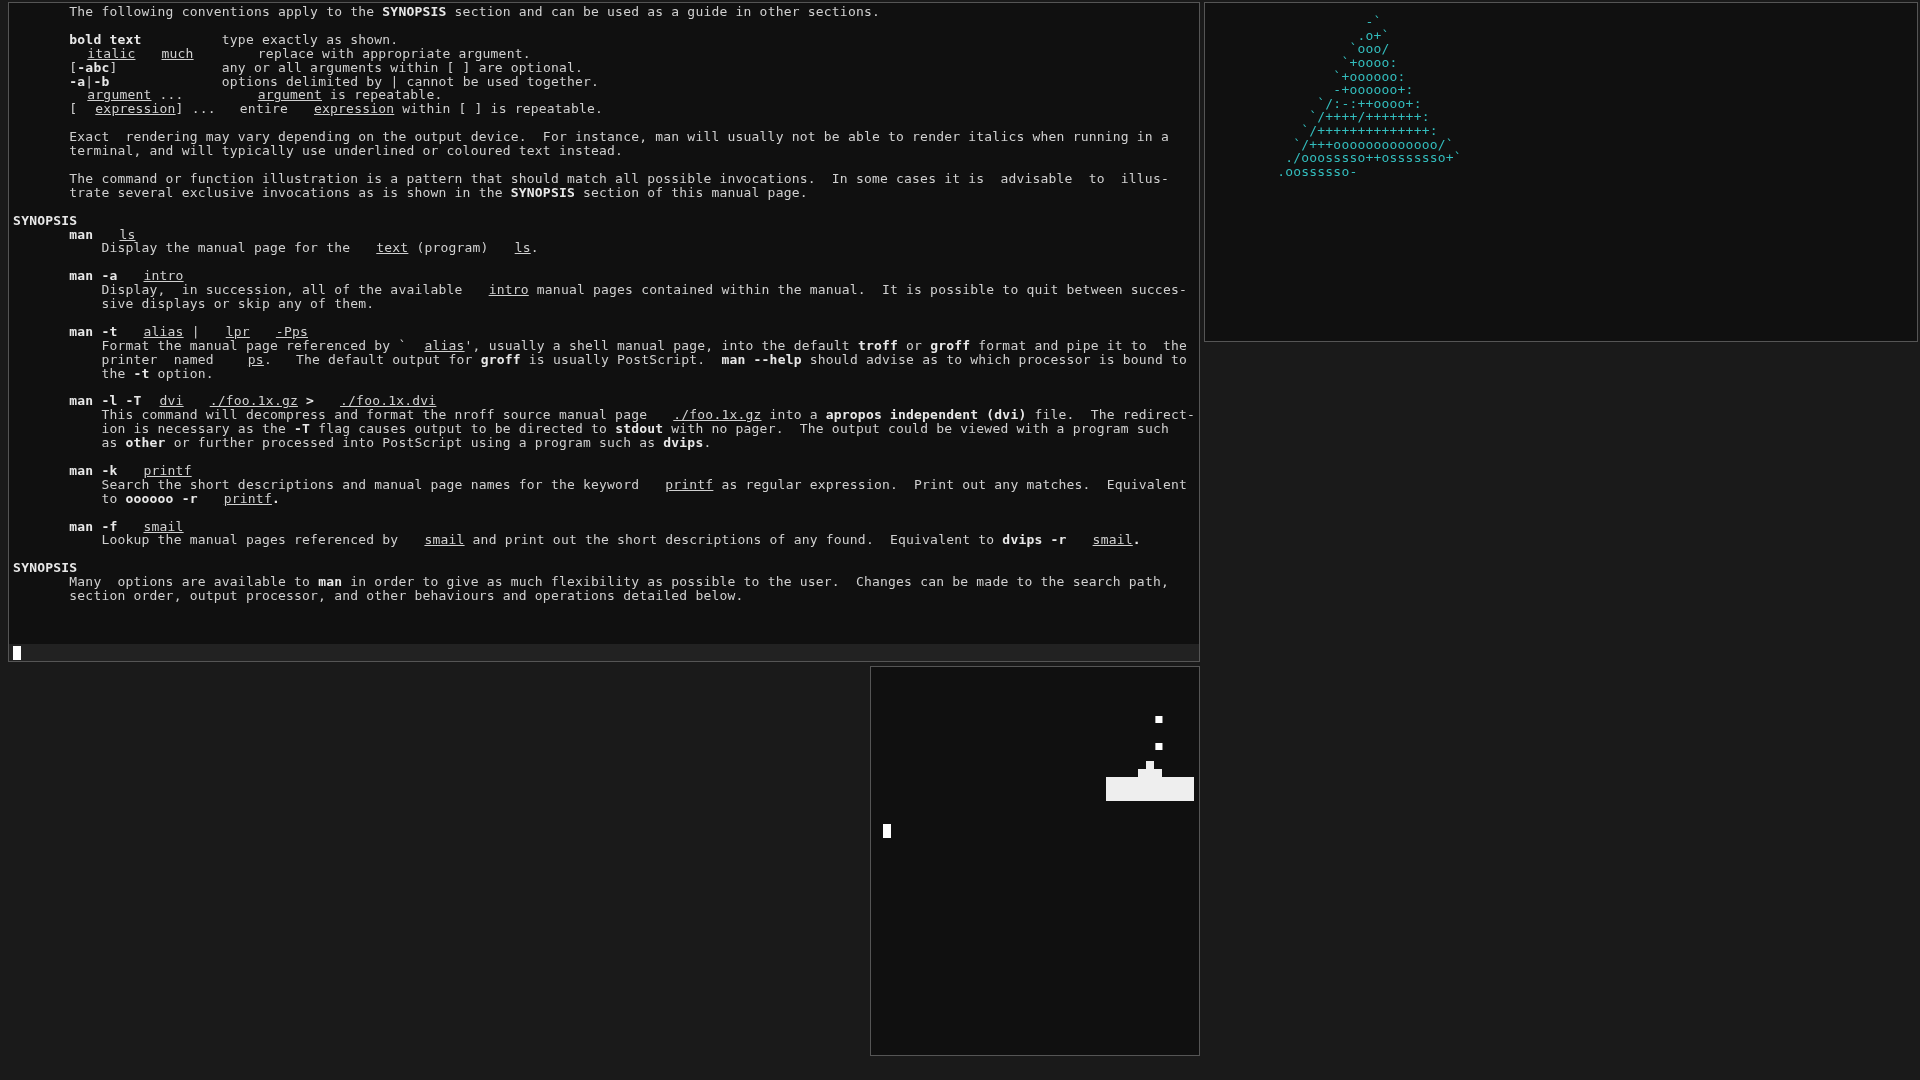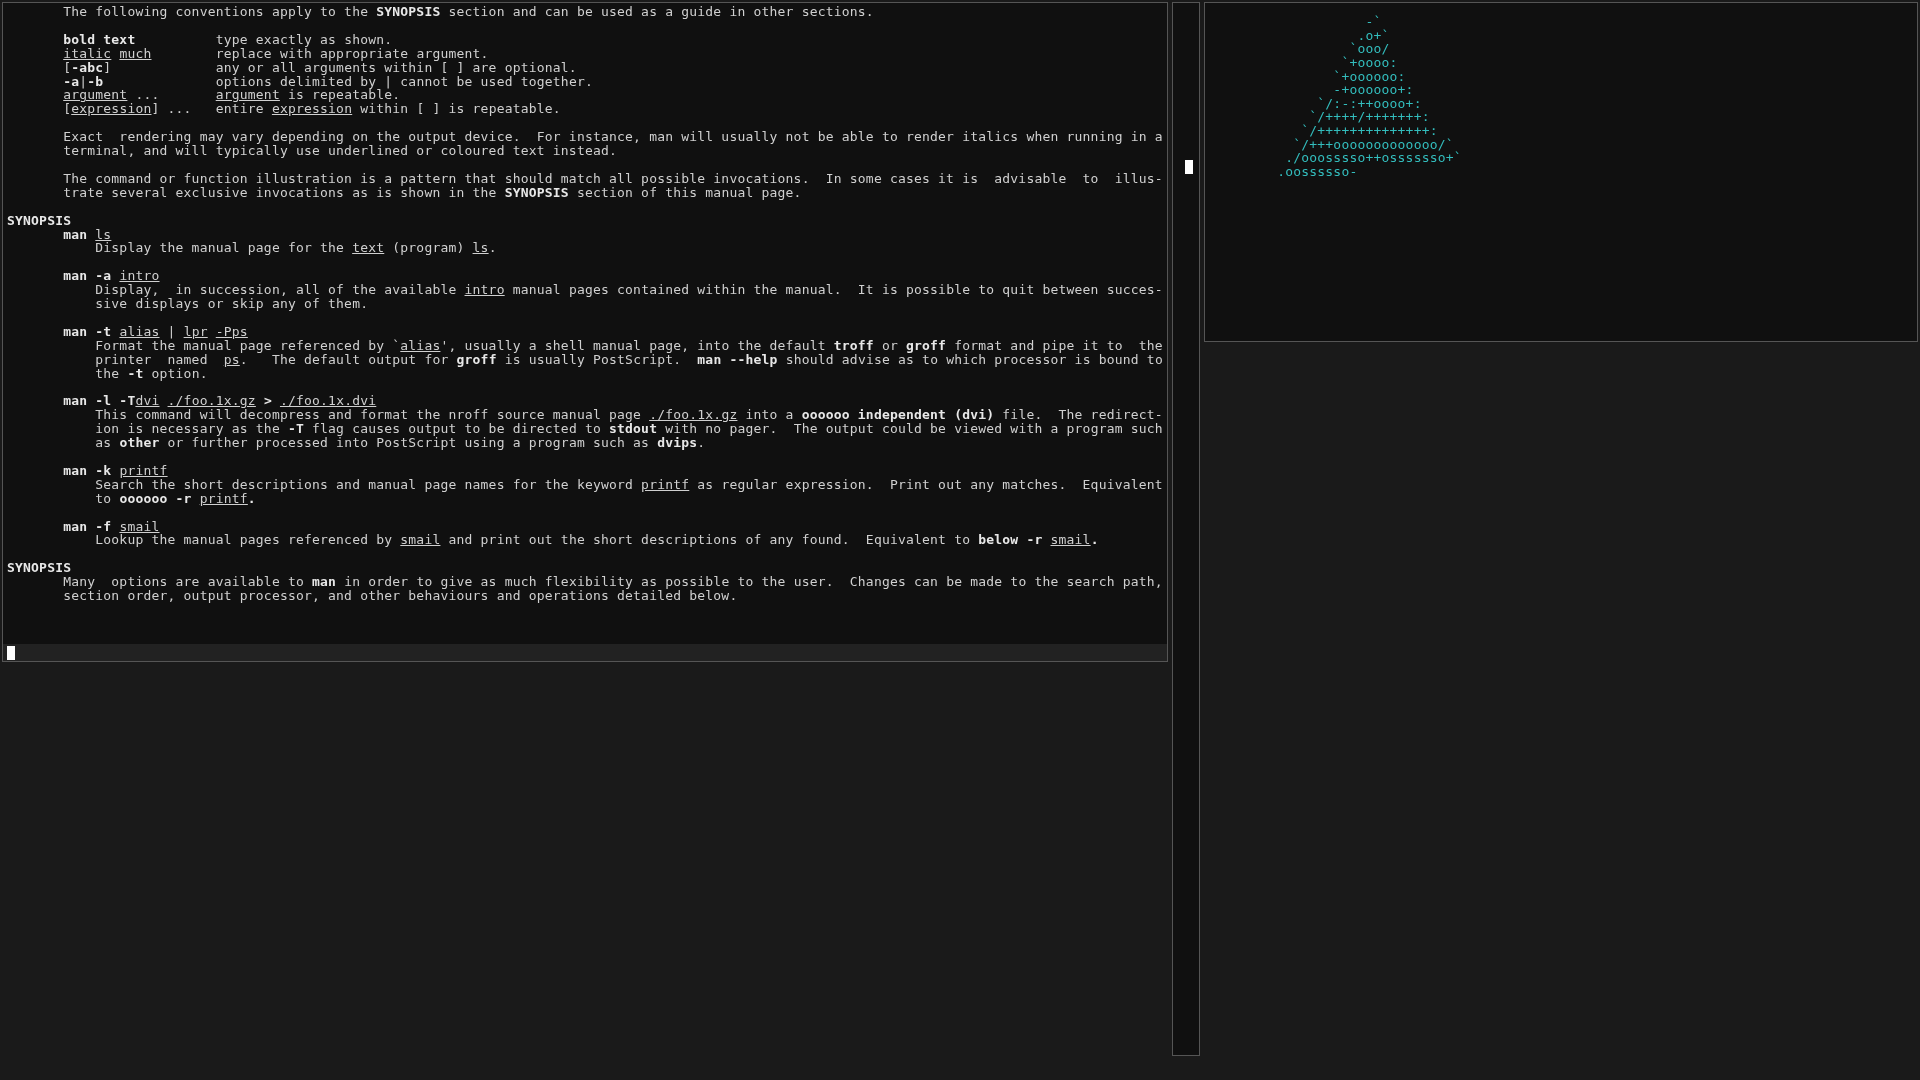--- a/index.html
+++ b/index.html
@@ -6,35 +6,35 @@
 body {
   width: 1920px; height: 1080px;
   background: #1a1a1a;
   font-family: "Terminus", "Consolas", monospace;
   font-size: 14px;
   color: #d0d0d0;
   overflow: hidden;
   position: relative;
 }
 .workspace { display: flex; width: 100%; height: calc(100% - 22px); }
-.left-col { display: flex; flex-direction: row; width: 1202px; }
+.left-col { display: flex; flex-direction: column; width: 1202px; align-items: flex-end; }
 .right-col { display: flex; flex-direction: column; flex: 1; }
 .pane {
   border: 1px solid #555;
   background: rgba(10,10,10,0.65);
   overflow: hidden;
   position: relative;
 }
 .pane-man { height: 660px; margin: 2px; }
 .pane-prompt { flex: 1; margin: 2px; }
 .pane-screenfetch { height: 340px; margin: 2px; }
 pre { white-space: pre; font-family: inherit; font-size: 13px; line-height: 1.07; padding: 2px 4px; letter-spacing: 0.2px; }
 .man-pre { color: #d0d0d0; }
 .man-pre .b { font-weight: bold; color: #e8e8e8; }
-.man-pre .u { text-decoration: underline; }
+.man-pre .u { text-decoration: underline; margin-left: 18px; }
 .status-line {
   background: #222; color: #ddd; position: absolute; bottom: 0; left: 0; right: 0;
   padding: 1px 4px; font-size: 13px;
 }
 .status-line .cursor { background:#fff; color:#000; display:inline-block; width:8px; height:14px; vertical-align:middle;}
 .sf { display:flex; gap: 18px; padding: 10px 12px; font-size: 13px; }
 .sf-logo { color: #33bdbd; line-height: 1.05; white-space:pre; }
 .invaders { padding: 20px 4px 10px; }
 .invaders-row { display:flex; gap:26px; margin-left:4px;}
 .ship-area { margin-top: 20px; margin-left: 230px; }
@@ -72,30 +72,30 @@
        <span class="b">man -a</span> <span class="u">intro</span>
            Display,  in succession, all of the available <span class="u">intro</span> manual pages contained within the manual.  It is possible to quit between succes-
            sive displays or skip any of them.
 
        <span class="b">man -t</span> <span class="u">alias</span> | <span class="u">lpr</span> <span class="u">-Pps</span>
            Format the manual page referenced by `<span class="u">alias</span>', usually a shell manual page, into the default <span class="b">troff</span> or <span class="b">groff</span> format and pipe it to  the
            printer  named  <span class="u">ps</span>.   The default output for <span class="b">groff</span> is usually PostScript.  <span class="b">man --help</span> should advise as to which processor is bound to
            the <span class="b">-t</span> option.
 
        <span class="b">man -l -T</span><span class="u">dvi</span> <span class="u">./foo.1x.gz</span> <span class="b">&gt;</span> <span class="u">./foo.1x.dvi</span>
-           This command will decompress and format the nroff source manual page <span class="u">./foo.1x.gz</span> into a <span class="b">oooooo independent (dvi)</span> file.  The redirect-
+           This command will decompress and format the nroff source manual page <span class="u">./foo.1x.gz</span> into a <span class="b">apropos independent (dvi)</span> file.  The redirect-
            ion is necessary as the <span class="b">-T</span> flag causes output to be directed to <span class="b">stdout</span> with no pager.  The output could be viewed with a program such
            as <span class="b">other</span> or further processed into PostScript using a program such as <span class="b">dvips</span>.
 
        <span class="b">man -k</span> <span class="u">printf</span>
            Search the short descriptions and manual page names for the keyword <span class="u">printf</span> as regular expression.  Print out any matches.  Equivalent
            to <span class="b">oooooo -r</span> <span class="u">printf</span><span class="b">.</span>
 
        <span class="b">man -f</span> <span class="u">smail</span>
-           Lookup the manual pages referenced by <span class="u">smail</span> and print out the short descriptions of any found.  Equivalent to <span class="b">below -r</span> <span class="u">smail</span><span class="b">.</span>
+           Lookup the manual pages referenced by <span class="u">smail</span> and print out the short descriptions of any found.  Equivalent to <span class="b">dvips -r</span> <span class="u">smail</span><span class="b">.</span>
 
 <span class="b">SYNOPSIS</span>
        Many  options are available to <span class="b">man</span> in order to give as much flexibility as possible to the user.  Changes can be made to the search path,
        section order, output processor, and other behaviours and operations detailed below.
 </pre>
       <div class="status-line"><span></span><span class="cursor"></span></div>
     </div>
 
     <div class="pane pane-prompt">
       <div class="invaders">

